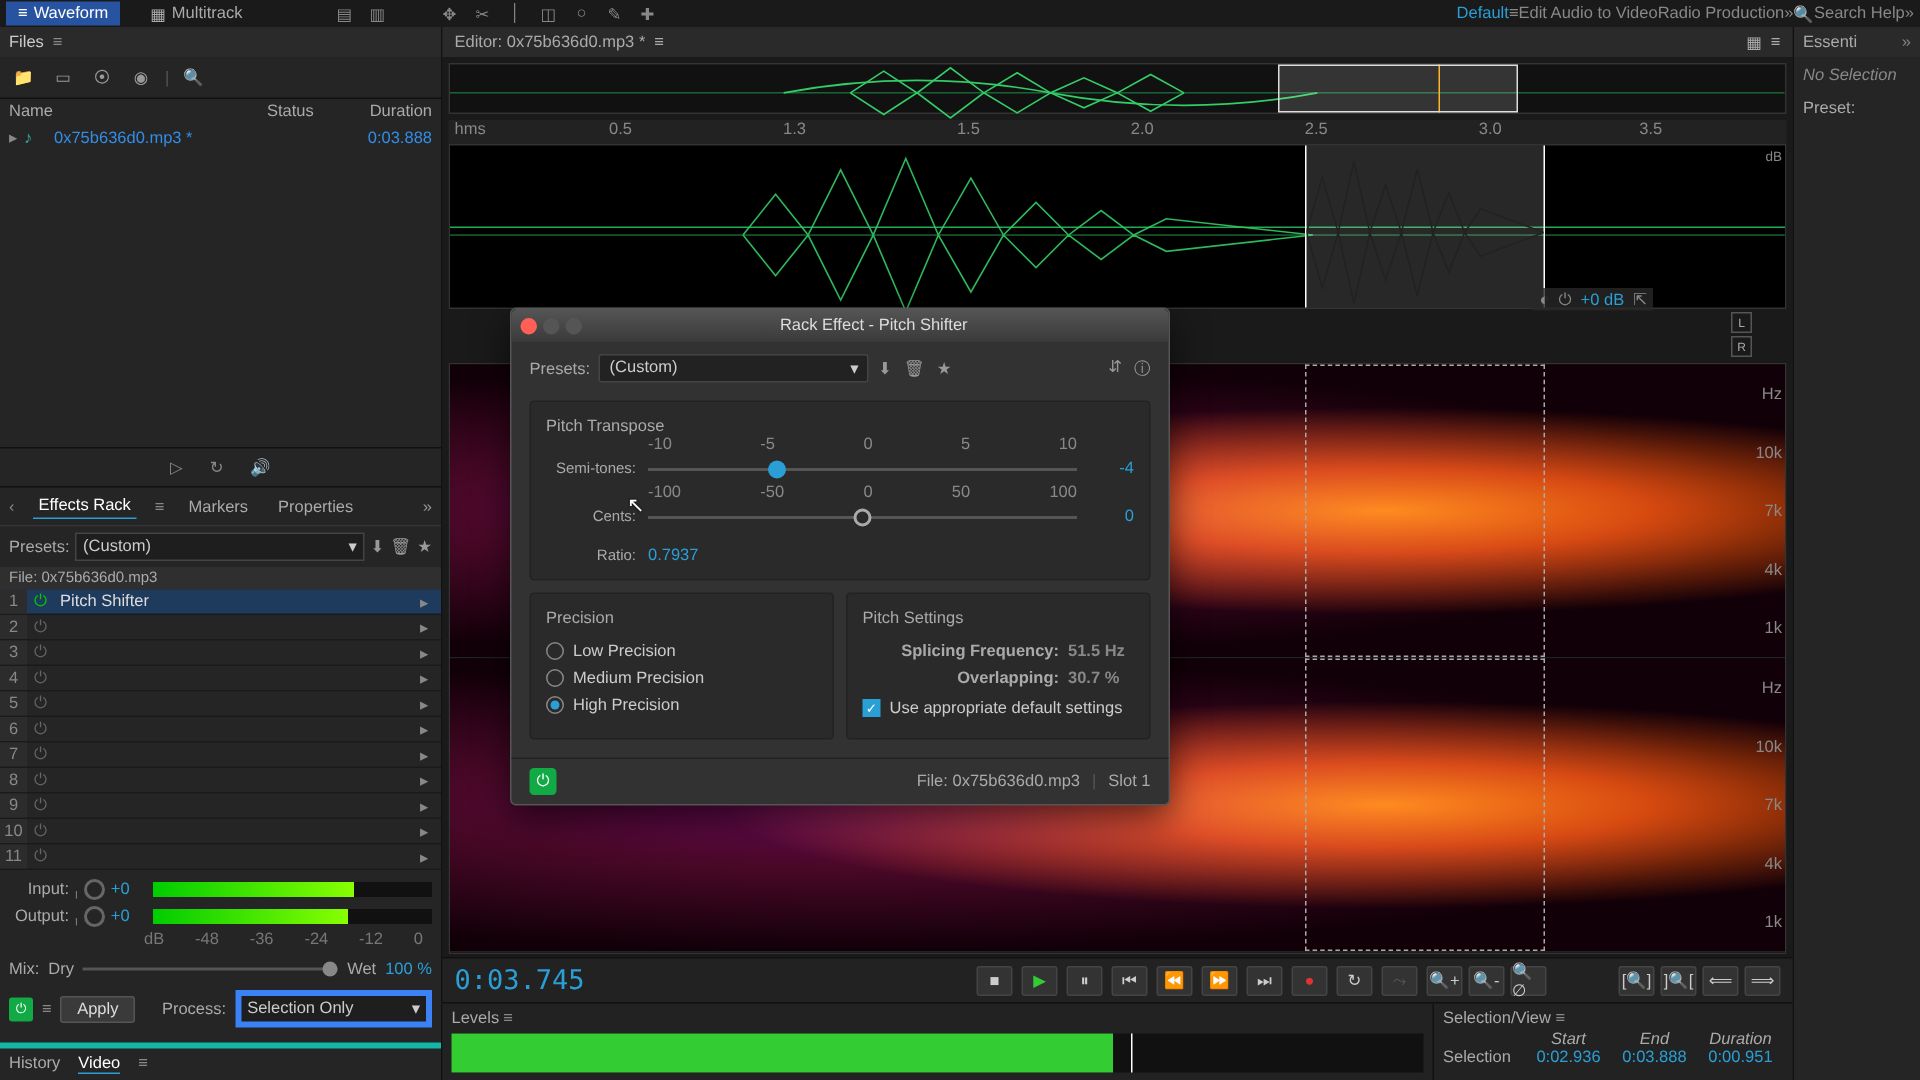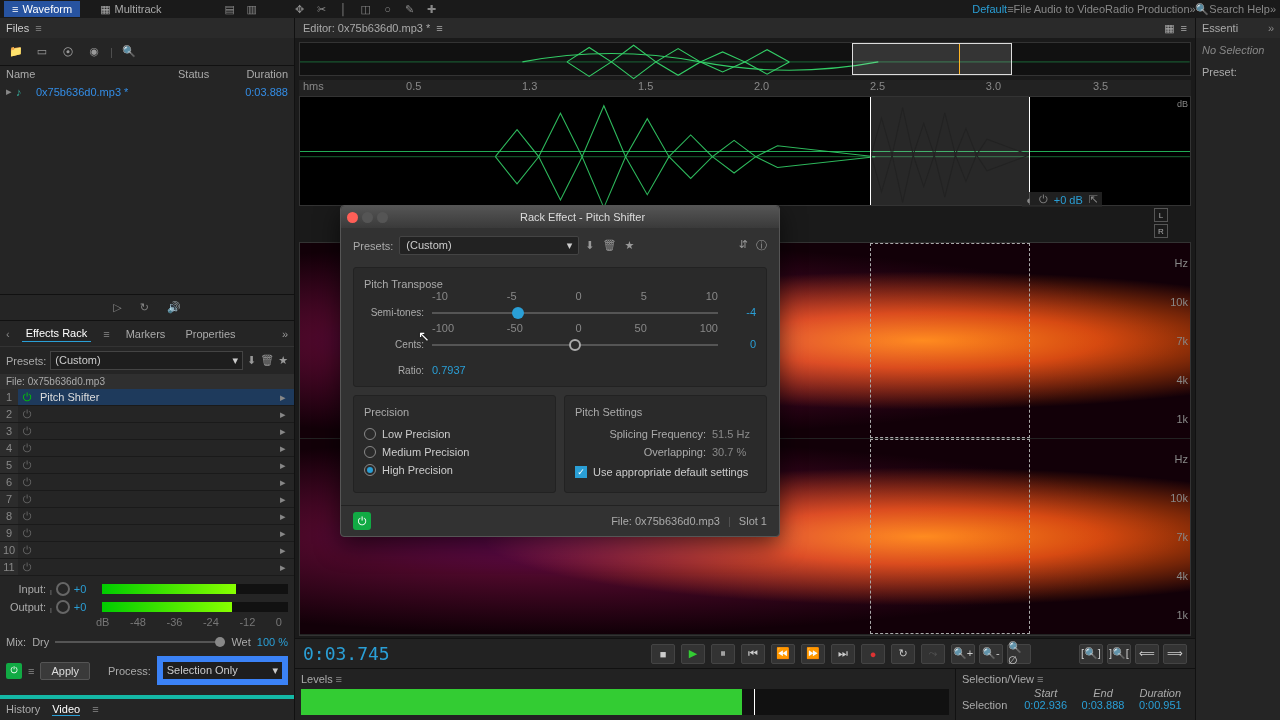--- a/index.html
+++ b/index.html
@@ -56,21 +56,21 @@
 .io-row .val { width:24px; color:#2a9fd6; }
 .io-row .meter { flex:1; height:10px; background:#111; position:relative; }
 .io-row .meter .fill { position:absolute; left:0; top:0; bottom:0; background:linear-gradient(to right,#0c0,#8f0); }
 .db-labels { display:flex; justify-content:space-between; padding:0 6px 0 90px; color:#777; font-size:9px; }
 .mix-row { display:flex; align-items:center; gap:6px; padding:4px 6px; }
 .mix-row .track { flex:1; height:2px; background:#555; position:relative; }
 .mix-row .thumb { position:absolute; top:-4px; width:10px; height:10px; border-radius:50%; background:#888; }
 .mix-row .pct { color:#2a9fd6; }
 .apply-row { display:flex; align-items:center; gap:6px; padding:4px 6px; }
 .apply-btn { background:#3a3a3a; border:1px solid #555; padding:2px 10px; color:#ddd; border-radius:2px; }
-.process-sel { background:#1e1e1e; border:6px solid #3b82f6; padding:2px 4px; color:#ccc; flex:1; display:flex; justify-content:space-between; }
+.process-sel { background:#1e1e1e; border:4px solid #3b82f6; padding:2px 4px; color:#ccc; flex:1; display:flex; justify-content:space-between; }
 
 .bottom-left-tabs { display:flex; gap:12px; padding:4px 6px; border-top:4px solid #14b8a6; }
 .bottom-left-tabs .t { color:#aaa; }
 .bottom-left-tabs .t.active { color:#fff; border-bottom:1px solid #2a9fd6; }
 
 
 .center { flex:1; display:flex; flex-direction:column; background:#1a1a1a; position:relative; }
 .editor-header { height:20px; background:#2a2a2a; display:flex; align-items:center; padding:0 8px; gap:6px; color:#aaa; }
 .overview { height:34px; background:#111; margin:4px; border:1px solid #333; position:relative; display:flex; }
 .overview .selbox { position:absolute; right:20%; top:0; bottom:0; width:18%; border:1px solid #ddd; background:rgba(255,255,255,.15); }
@@ -135,21 +135,21 @@
 .dialog .slider-row .thumb-open { position:absolute; top:7px; width:12px; height:12px; border-radius:50%; border:2px solid #aaa; background:#2a2a2a; transform:translateX(-50%); }
 .dialog .slider-row .sval { width:30px; color:#2a9fd6; text-align:right; font-size:11px; }
 .dialog .ratio-row { display:flex; align-items:center; gap:8px; margin-top:6px; }
 .dialog .ratio-row .rlbl { width:60px; text-align:right; color:#aaa; font-size:10px; }
 .dialog .ratio-row .rval { color:#2a9fd6; }
 .dialog .two-col { display:flex; gap:8px; }
 .dialog .two-col .col { flex:1; background:#2a2a2a; border:1px solid #222; border-radius:3px; padding:10px; }
 .dialog .radio-row { display:flex; align-items:center; gap:6px; margin:6px 0; color:#ccc; font-size:10px; }
 .dialog .radio-row .r { width:12px; height:12px; border-radius:50%; border:1px solid #888; position:relative; }
 .dialog .radio-row .r.sel::after { content:''; position:absolute; inset:2px; border-radius:50%; background:#2a9fd6; }
-.dialog .setting-row { display:flex; align-items:center; justify-content:flex-end; gap:6px; margin:6px 0; font-size:10px; }
+.dialog .setting-row { display:flex; align-items:center; justify-content:flex-end; gap:6px; margin:6px 0; font-size:10px;font-weight:bold; }
 .dialog .setting-row .slbl { color:#aaa; }
 .dialog .setting-row .sval { color:#888; width:44px; }
 .dialog .chk-row { display:flex; align-items:center; gap:6px; font-size:10px; color:#ccc; margin-top:8px; }
 .dialog .chk { width:12px; height:12px; background:#2a9fd6; display:flex; align-items:center; justify-content:center; color:#fff; font-size:9px; }
 .dialog .dfooter { display:flex; align-items:center; padding:6px 12px; gap:8px; border-top:1px solid #222; }
 .dialog .power-btn { width:18px; height:18px; border-radius:3px; background:#1a4; display:flex; align-items:center; justify-content:center; color:#fff; }
 .dialog .finfo { margin-left:auto; color:#aaa; font-size:10px; display:flex; gap:8px; }
 
 .cursor-arrow { position:absolute; left:418px; top:328px; z-index:200; pointer-events:none; font-size:14px; color:#fff; text-shadow:0 0 2px #000; }
 
@@ -177,21 +177,21 @@
     <span class="tool">✂</span>
     <span class="tool">│</span>
     <span class="tool">◫</span>
     <span class="tool">○</span>
     <span class="tool">✎</span>
     <span class="tool">✚</span>
   </div>
   <div class="right">
     <span class="default">Default</span>
     <span>≡</span>
-    <span>File Audio to Video</span>
+    <span>Edit Audio to Video</span>
     <span>Radio Production</span>
     <span>»</span>
     <span>🔍</span>
     <span>Search Help</span>
     <span>»</span>
   </div>
 </div>
 
 <div class="main">
 

